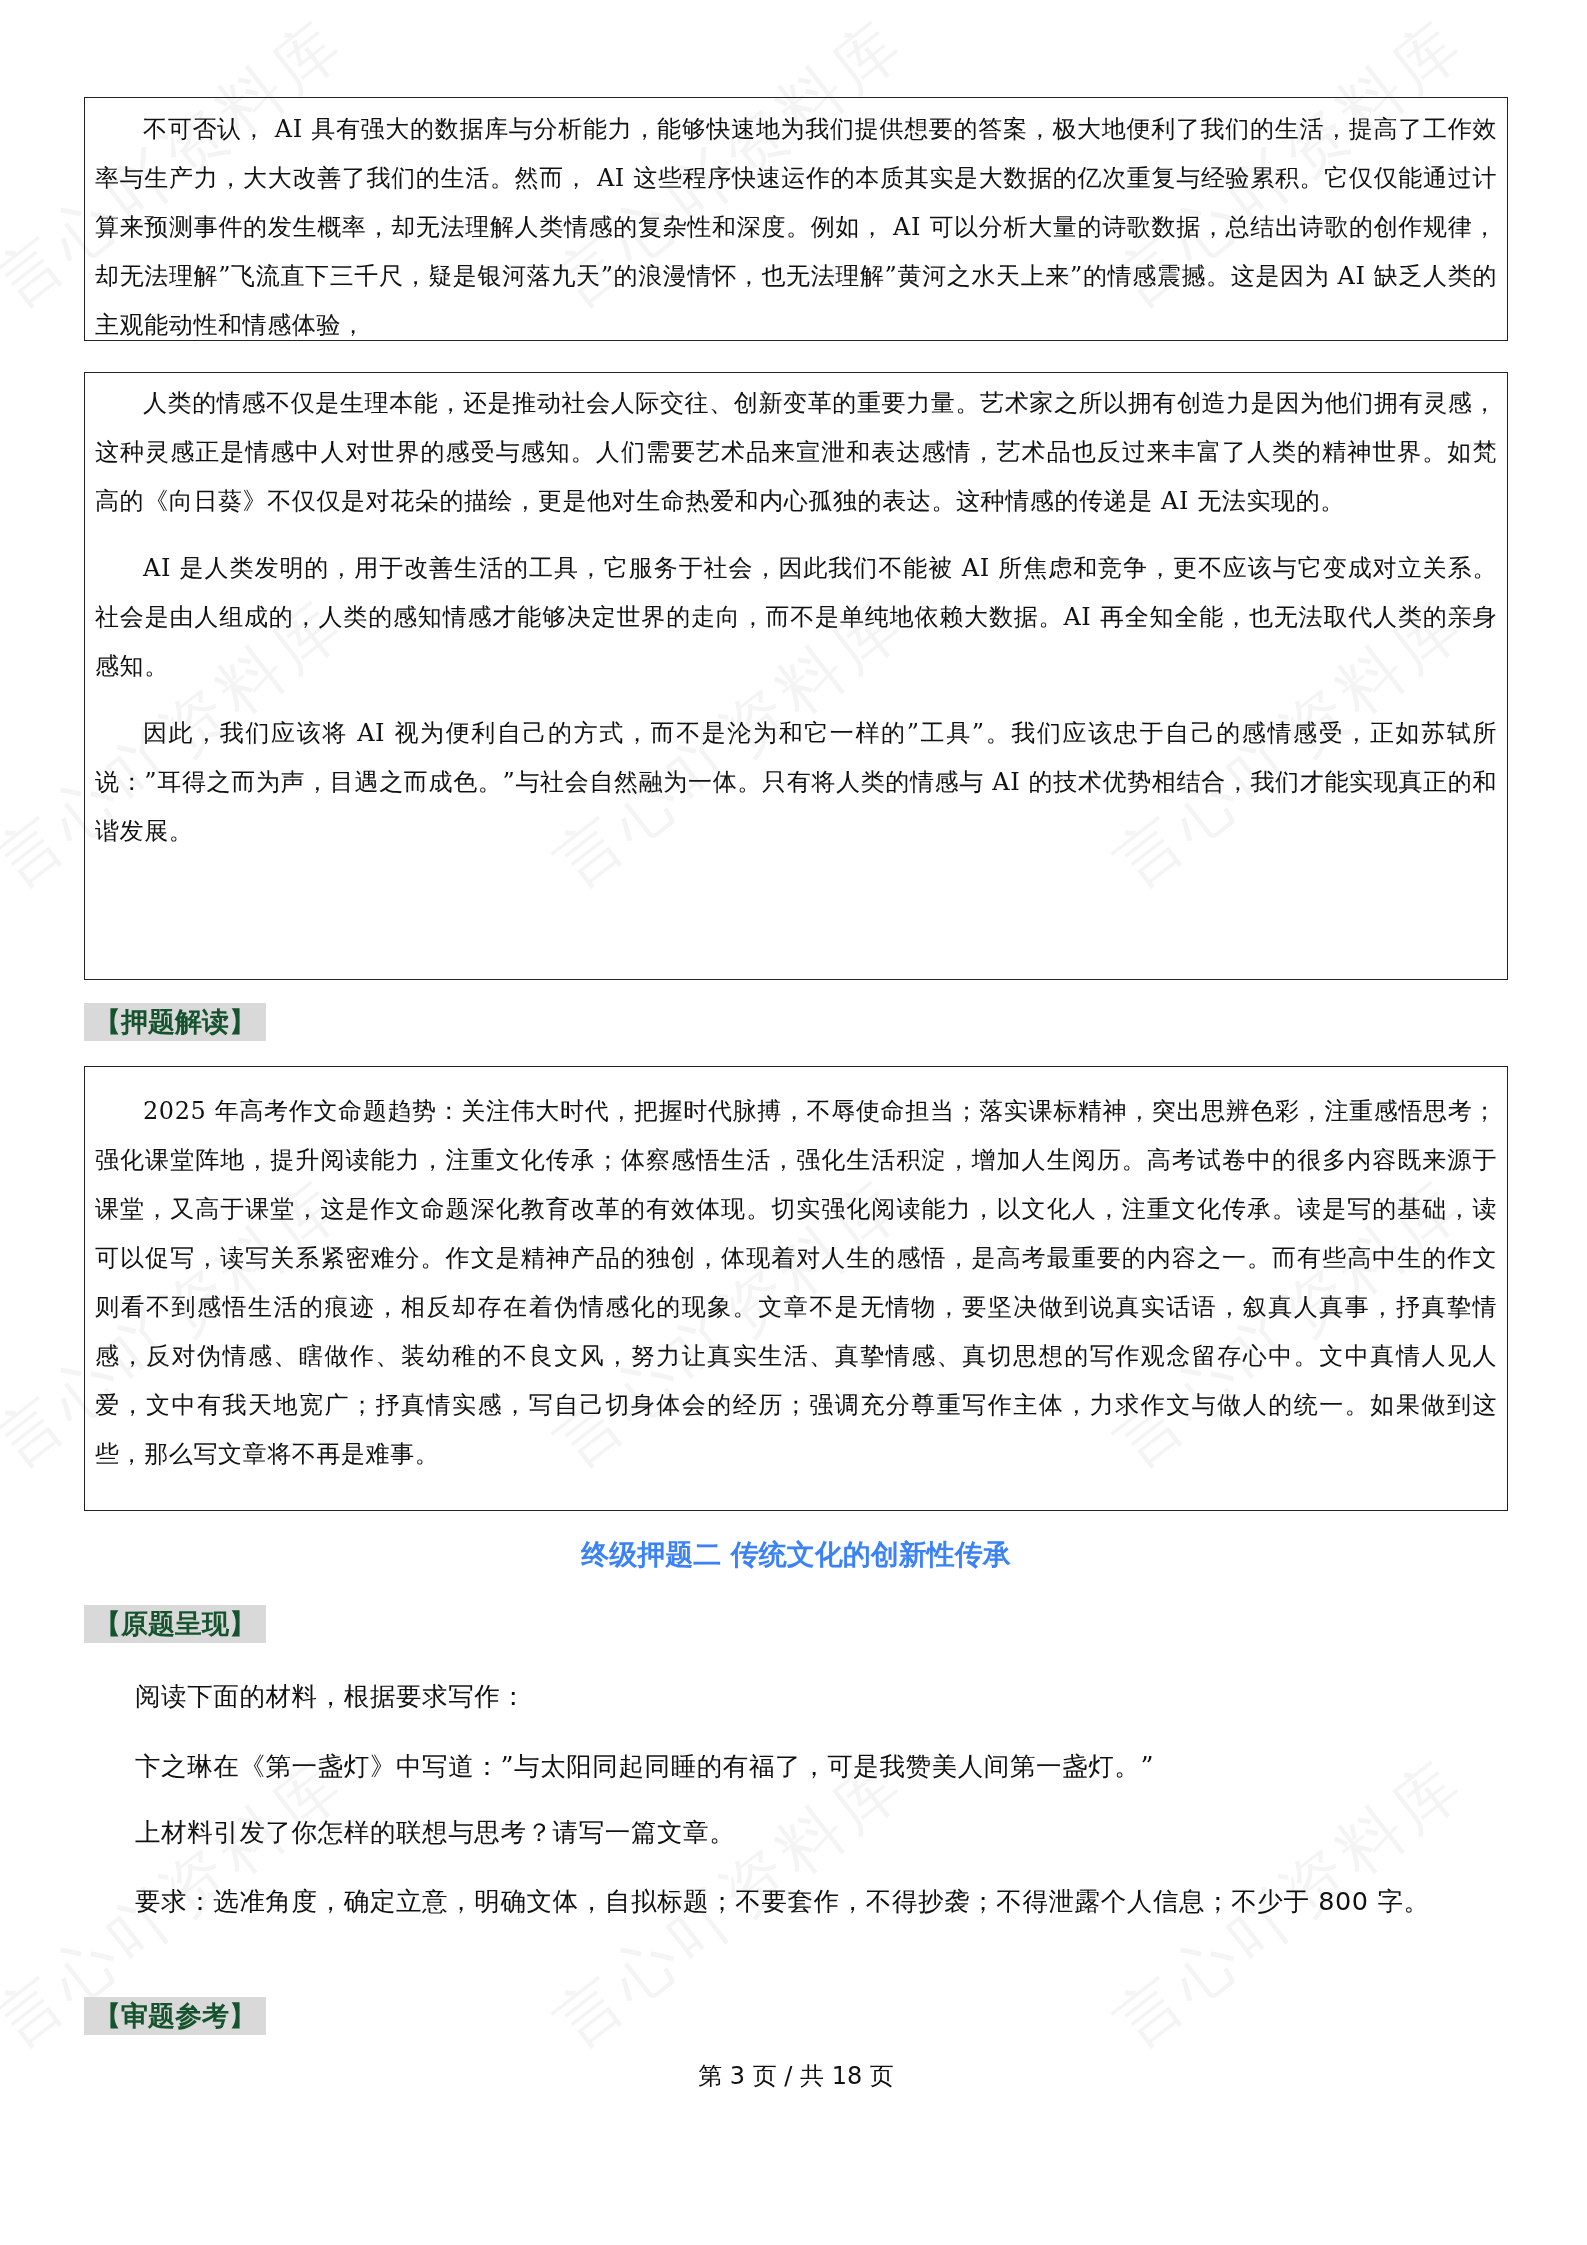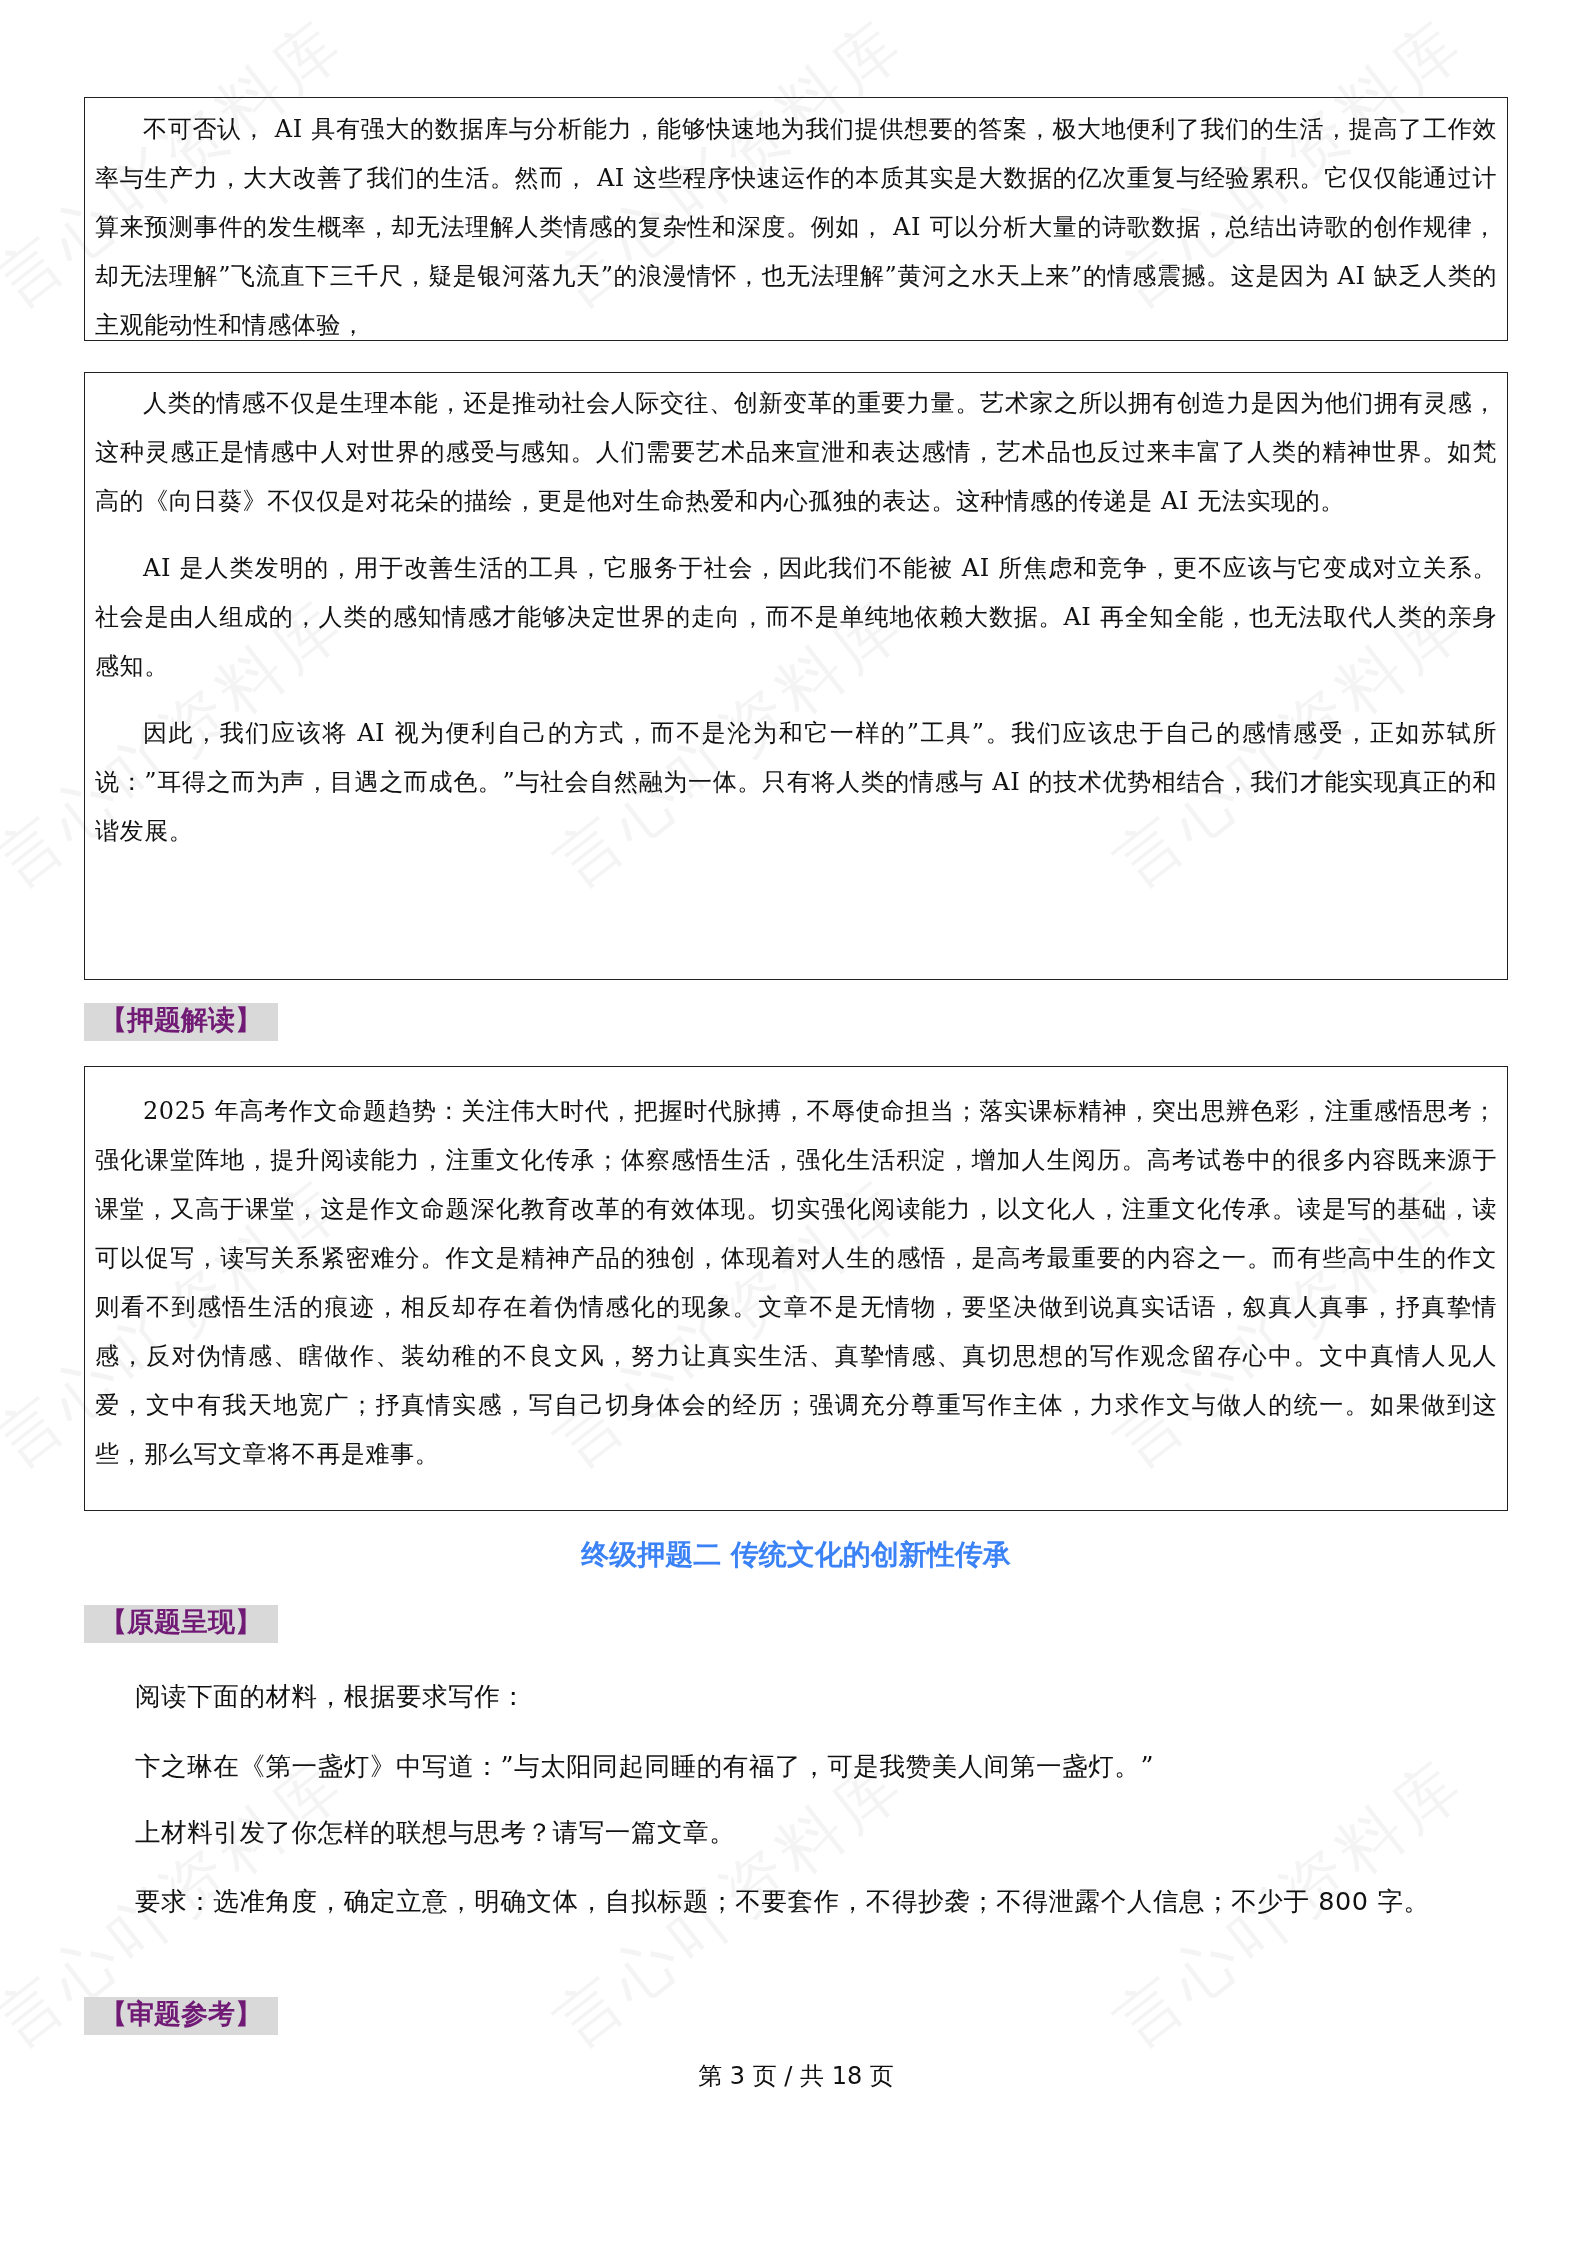--- a/index.html
+++ b/index.html
@@ -18,22 +18,22 @@
     position: absolute; left: 0; width: 1424px;
     border: 1.5px solid #222; background: transparent; box-sizing: border-box;
   }
   .box p {
     margin: 0; font-size: 24px; line-height: 49px; text-align: justify;
     text-align-last: left; letter-spacing: 0.6px; padding: 0 10px;
   }
   .indent { text-indent: 2em; }
   .label {
     position: absolute; left: 0; background: #d9d9d9;
-    font-family: Liberation Mono, monospace; font-weight: bold; font-size: 27px;
-    padding: 2px 16px; line-height: 34px; color: #701a75;
+    font-family: Liberation Serif, serif; font-weight: bold; font-size: 27px;
+    padding: 2px 10px; line-height: 34px; color: #14532d;
   }
   .section-title {
     position: absolute; left: 0; width: 1424px; text-align: center;
     font-family: "DejaVu Sans", sans-serif; font-weight: bold; font-size: 28px; color: #3b82f6;
   }
   .plain {
     position: absolute; left: 0; width: 1424px; margin: 0;
     font-size: 25.5px; line-height: 49px; letter-spacing: 0.6px;
   }
   .plain.sans { font-family: "DejaVu Sans", sans-serif; }

